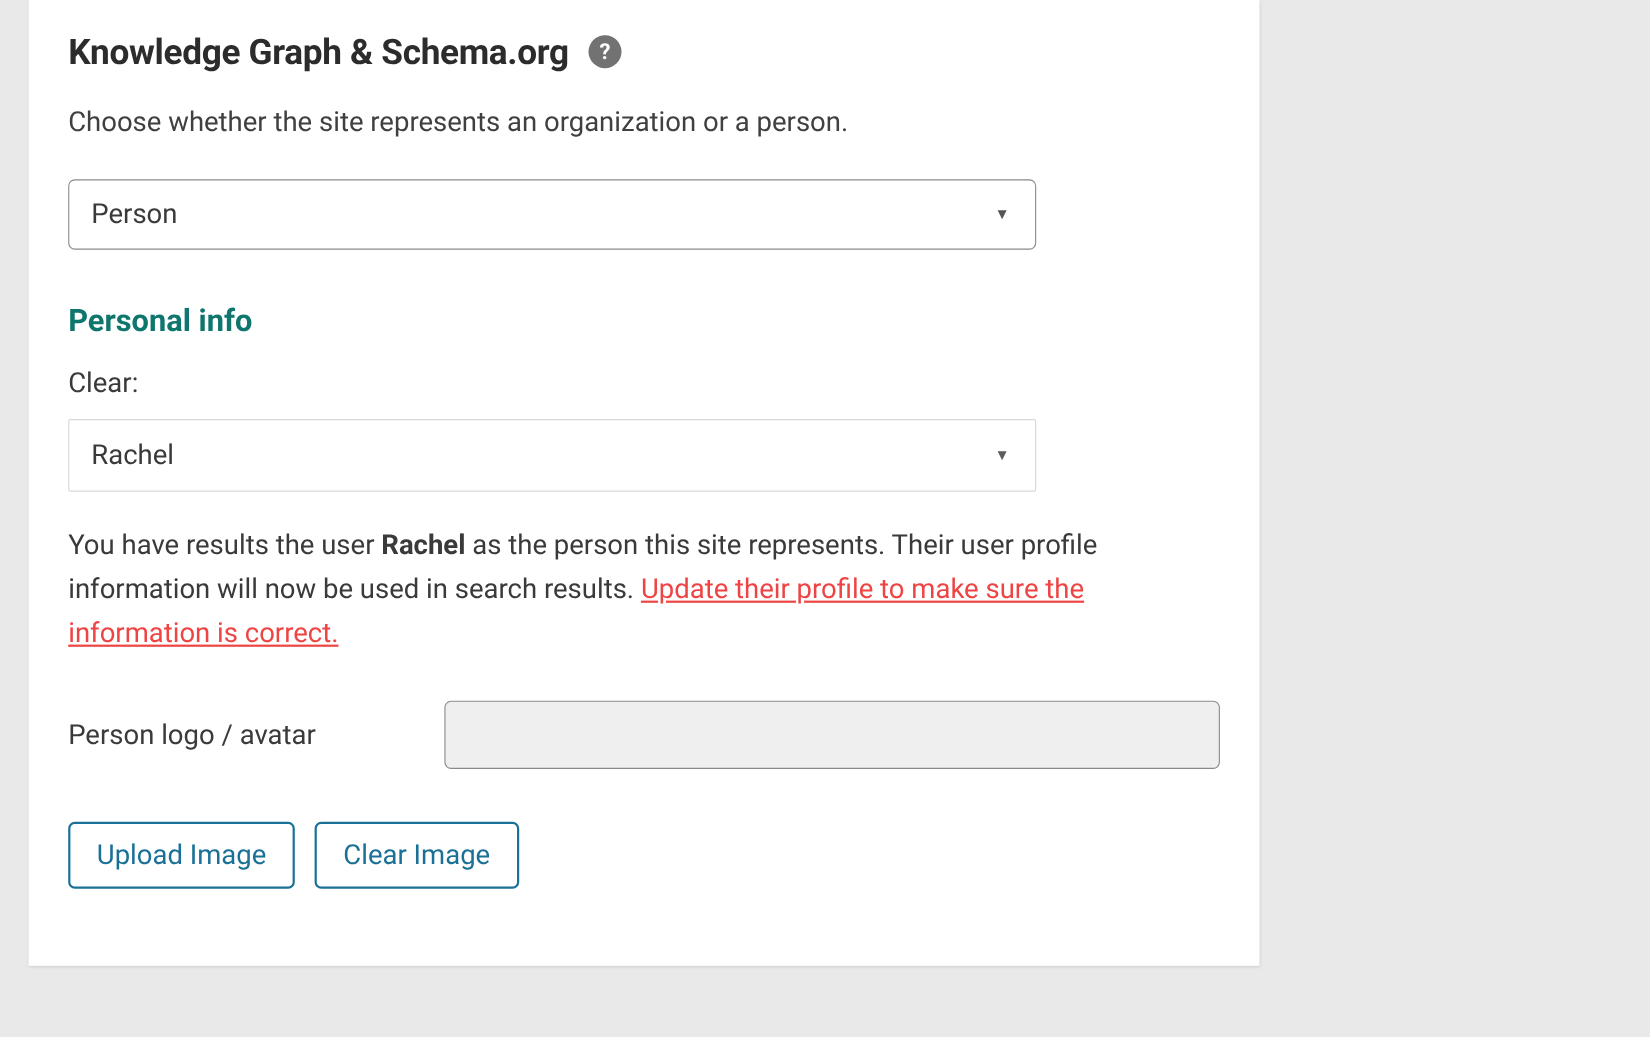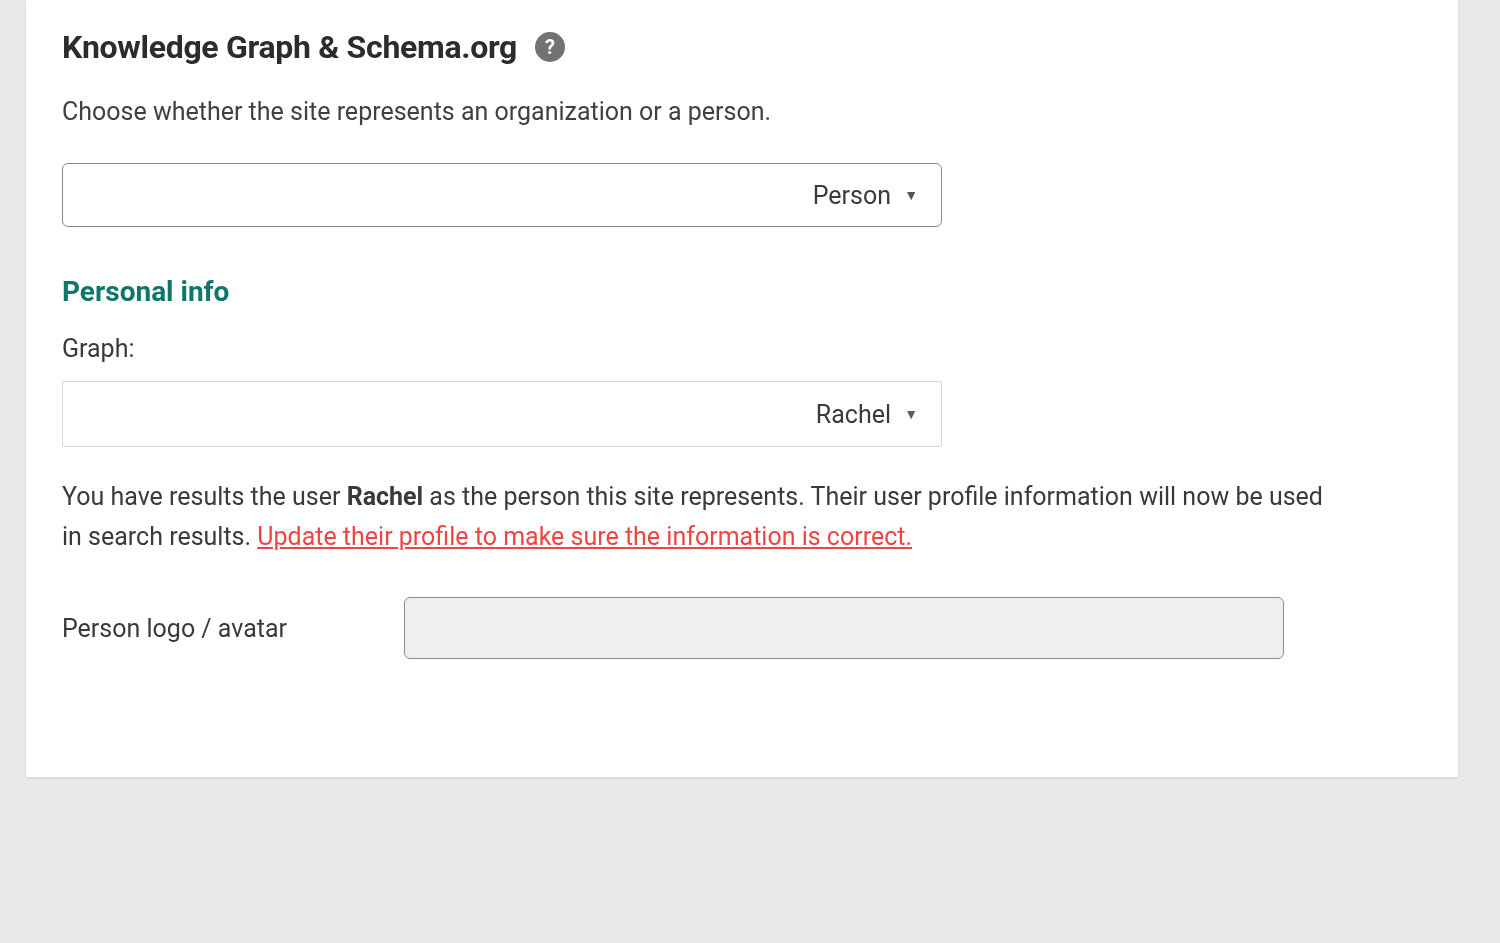--- a/index.html
+++ b/index.html
@@ -13,21 +13,21 @@
       padding: 0;
       width: 1500px;
       height: 943px;
       overflow: hidden;
     }
     .panel {
       background: #ffffff;
       margin: 0 26px 0 26px;
       padding: 28px 36px 70px 36px;
       box-shadow: 0 1px 3px rgba(0,0,0,0.1);
-      width: 1432px;
+      width: 1119px;
     }
     .section-title-row {
       display: flex;
       align-items: center;
       gap: 18px;
       margin-bottom: 28px;
     }
     .section-title {
       font-size: 32px;
       font-weight: 700;
@@ -64,21 +64,20 @@
       padding: 0 50px 0 20px;
       font-size: 25px;
       color: #3a3a3a;
       background: #ffffff;
       border: 1px solid #8a8a8a;
       border-radius: 6px;
       appearance: none;
       -webkit-appearance: none;
       cursor: pointer;
       font-family: inherit;
-      text-align: right;
     }
     .select-caret {
       position: absolute;
       right: 24px;
       top: 50%;
       transform: translateY(-50%);
       pointer-events: none;
       color: #555555;
       font-size: 14px;
     }
@@ -166,32 +165,36 @@
 
   <div class="select-wrapper">
     <select class="select">
       <option>Person</option>
     </select>
     <span class="select-caret">▼</span>
   </div>
 
   <h3 class="sub-title">Personal info</h3>
 
-  <p class="field-label">Graph:</p>
+  <p class="field-label">Clear:</p>
 
   <div class="select-wrapper select-wrapper--name">
     <select class="select">
       <option>Rachel</option>
     </select>
     <span class="select-caret">▼</span>
   </div>
 
   <p class="info-text">
     <span>You have results the user </span><span class="bold">Rachel</span><span> as the person this site represents. Their user profile information will now be used in search results. </span><a href="#">Update their profile to make sure the information is correct.</a>
   </p>
 
   <div class="logo-row">
     <span class="logo-label">Person logo / avatar</span>
     <input type="text" class="image-input" readonly="" value="" style="">
   </div>
 
+  <div class="btn-row">
+    <button class="btn">Upload Image</button>
+    <button class="btn">Clear Image</button>
+  </div>
 
 </div>
 
 </body></html>

